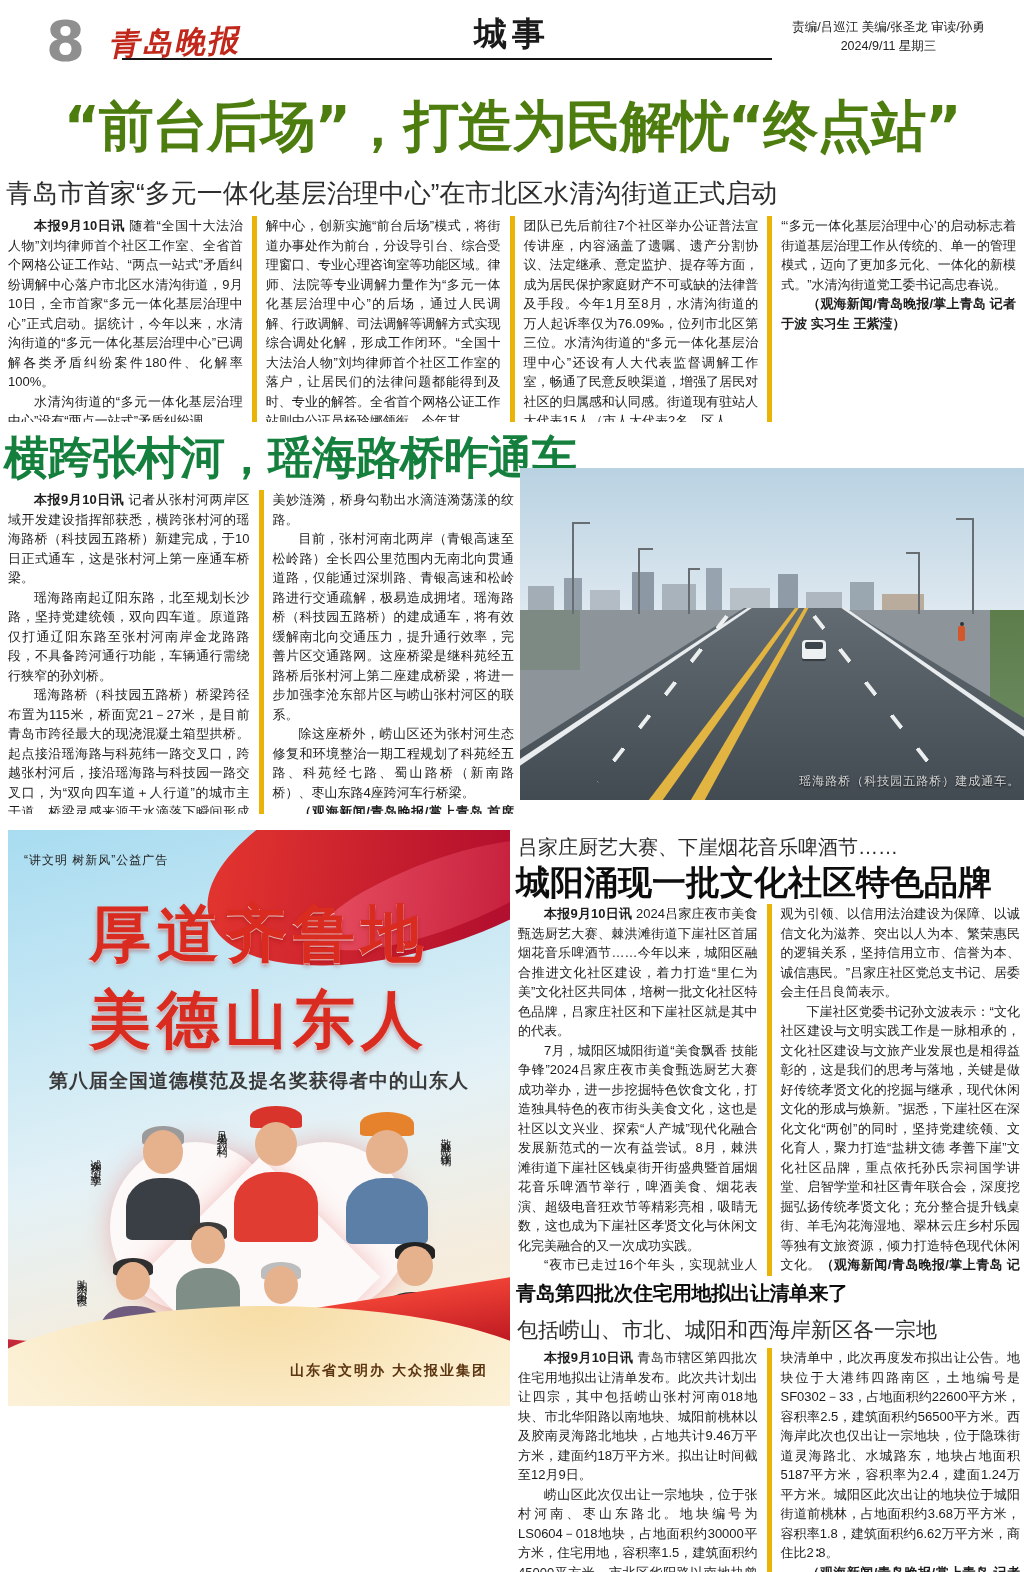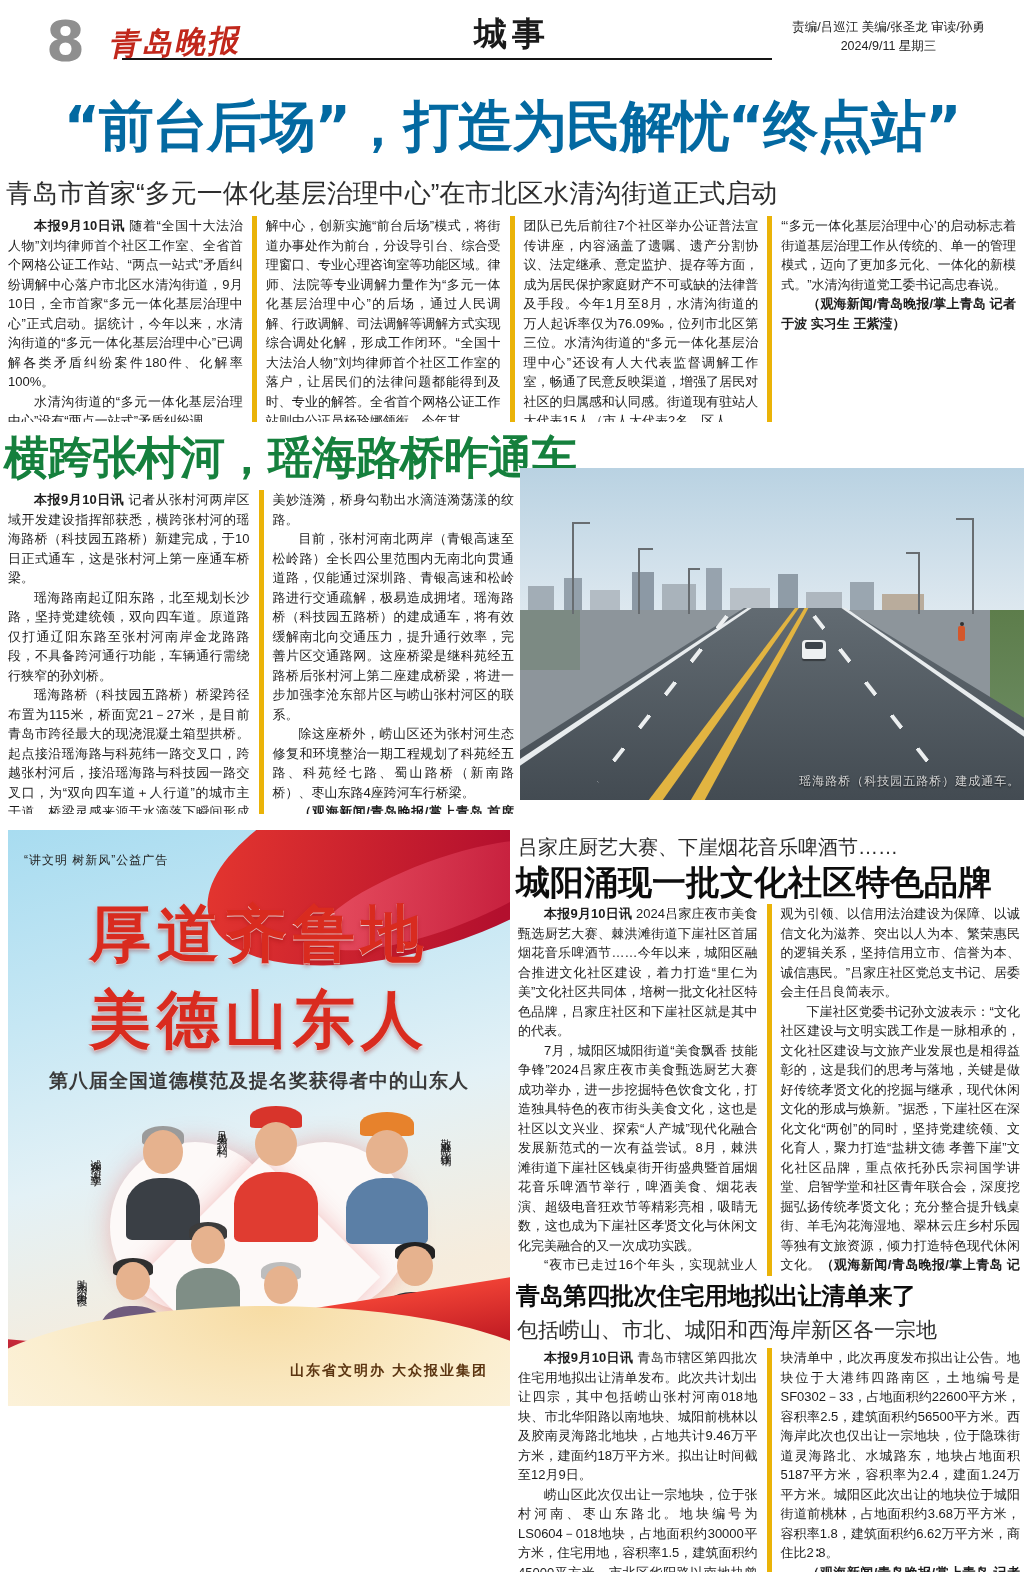--- a/index.html
+++ b/index.html
@@ -23,21 +23,21 @@
   .bodycol+.bodycol{border-left:5px solid #eab308;}
   .bodycol p{margin:0;text-indent:2em;}
   .bodycol.cont p:first-child{text-indent:0;}
   .bodycol{padding:0 9px;}
   .bodycol:first-child{padding-left:0;}
   .bodycol:last-child{padding-right:0;}
   b{font-weight:bold;}
   
   .a1-headline{position:absolute;left:0;right:0;top:90px;text-align:center;font-size:55px;
                font-weight:900;letter-spacing:-1px;white-space:nowrap;
-               font-family:"DejaVu Sans",sans-serif;color:#0369a1;}
+               font-family:"DejaVu Sans",sans-serif;color:#4d7c0f;}
   .a1-subhead{position:absolute;left:6px;top:176px;font-size:26px;color:#2e2e2e;}
   .a1-body{position:absolute;left:8px;top:216px;width:1008px;height:206px;}
   
   .a2-headline{position:absolute;left:4px;top:428px;font-size:45px;font-weight:900;
                letter-spacing:-1px;color:#15803d;font-family:"DejaVu Sans",sans-serif;}
   .a2-body{position:absolute;left:8px;top:490px;width:506px;height:324px;}
   
   .photo{position:absolute;left:520px;top:468px;width:560px;height:332px;overflow:hidden;
          background:linear-gradient(#b9d2e2 0%,#dfe9f0 45%);}
   .photo .skyline{position:absolute;left:0;top:96px;width:100%;height:48px;}
@@ -109,21 +109,21 @@
                     background:radial-gradient(ellipse at 50% 0%,#f7dca4 0%,#fbeecf 55%,#fdf6e6 100%);
                     border-radius:50% 50% 0 0;}
   .poster-footer{position:absolute;right:22px;bottom:26px;font-size:14px;font-weight:bold;
                  color:#5b3410;letter-spacing:2px;}
   
   .a3-kicker{position:absolute;left:518px;top:834px;font-size:20px;color:#2c2c2c;}
   .a3-headline{position:absolute;left:516px;top:860px;font-size:34px;font-weight:900;
                color:#0d0d0d;font-family:"DejaVu Sans",sans-serif;}
   .a3-body{position:absolute;left:518px;top:904px;width:502px;height:372px;}
   
-  .a4-headline{position:absolute;left:516px;top:1280px;font-size:24px;font-weight:900;
+  .a4-headline{position:absolute;left:516px;top:1280px;font-size:20px;font-weight:900;
                color:#0d0d0d;font-family:"DejaVu Sans",sans-serif;letter-spacing:-.5px;}
   .a4-subhead{position:absolute;left:517px;top:1316px;font-size:21px;color:#2e2e2e;}
   .a4-body{position:absolute;left:518px;top:1348px;width:502px;height:224px;}
 </style>
 </head>
 <body>
 
 <div class="page">
 
   <div class="pagenum">8</div>

